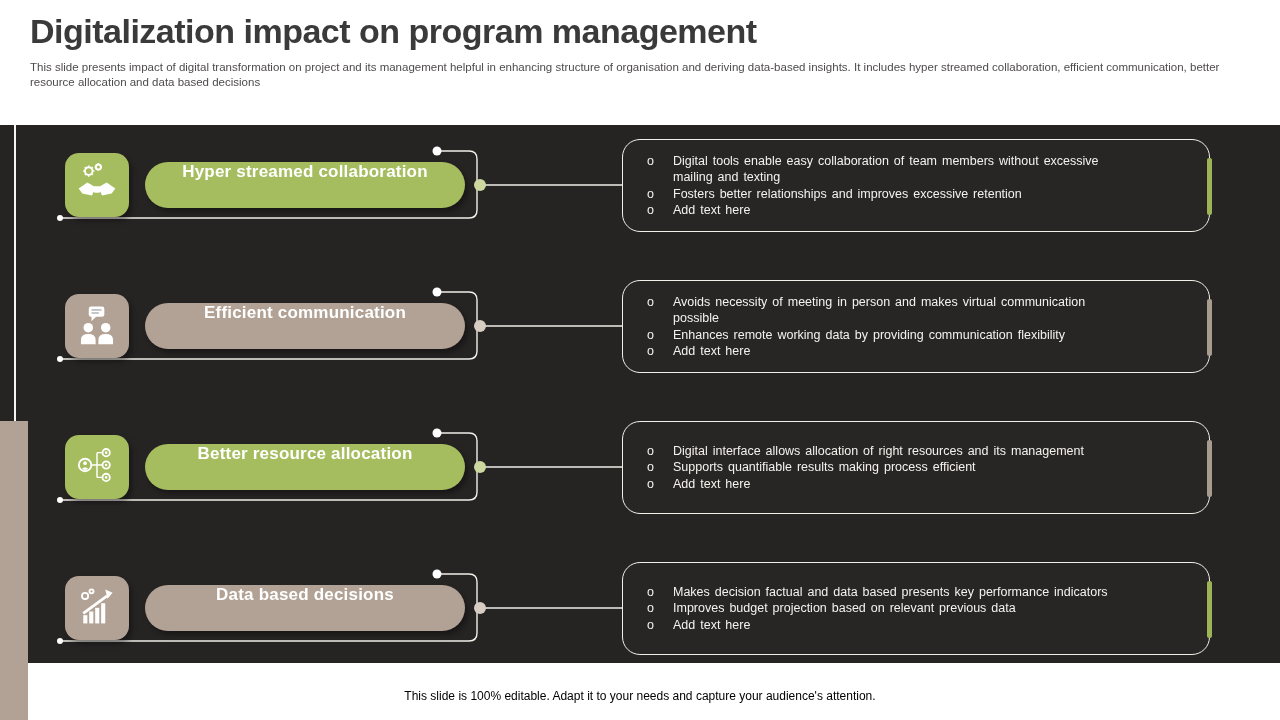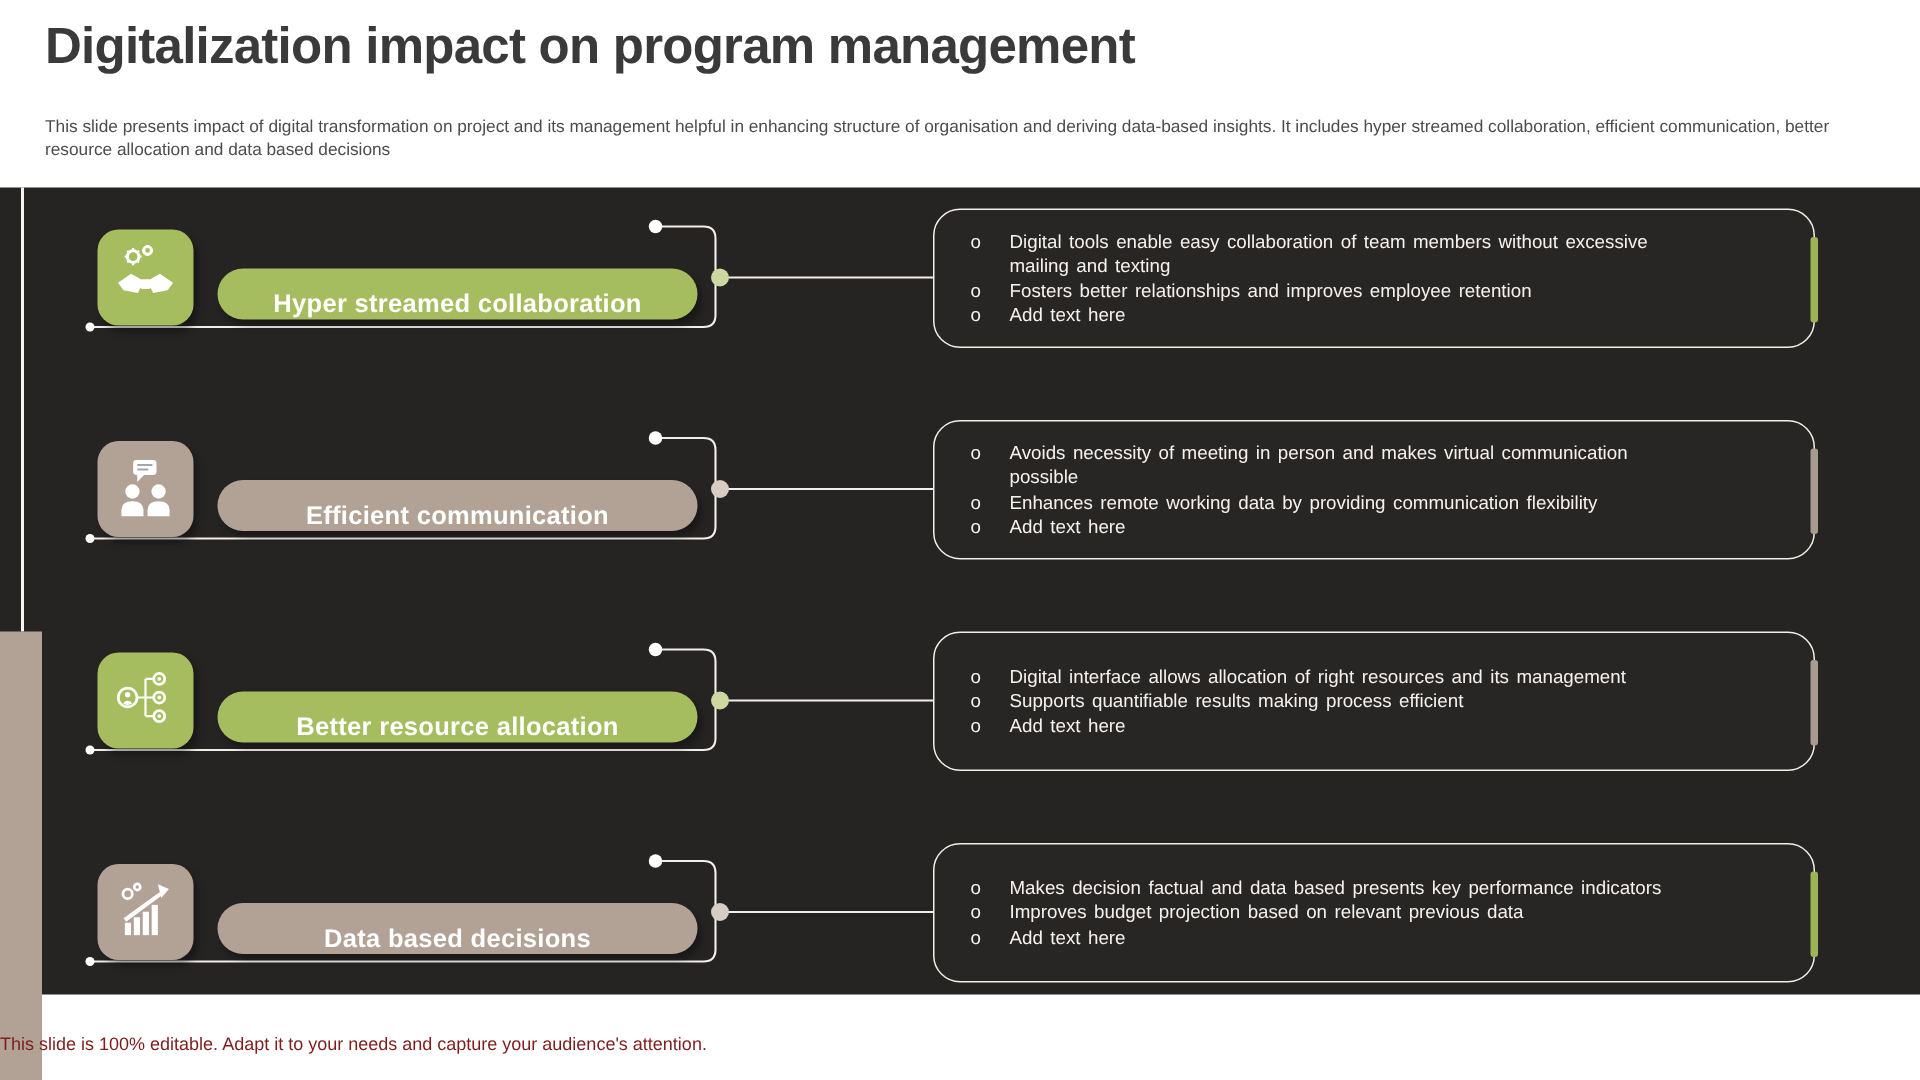--- a/index.html
+++ b/index.html
@@ -11,39 +11,39 @@
     --green-light:#ccd8a0; --tan-light:#d8cdc2;
     --accent-green:#9cb456; --accent-tan:#a99c8f;
     --dark:#262323; --line:#f2efe9;
   }
 
   .slide { position:absolute; inset:0; }
 
   
   .header { position:absolute; left:30px; top:12px; right:25px; }
   .title { font-size:34px; font-weight:700; color:#3b3a3a; letter-spacing:-0.5px; }
-  .subtitle { margin-top:27px; font-size:11.5px; line-height:15px; color:#4e4b4b; }
+  .subtitle { margin-top:9px; font-size:11.5px; line-height:15px; color:#4e4b4b; }
 
   
   .dark-panel { position:absolute; left:0; top:125px; width:1280px; height:538px; background:var(--dark); }
   .white-vline { position:absolute; left:14px; top:125px; width:2px; height:296px; background:#f7f5f1; }
   .tan-column { position:absolute; left:0; top:421px; width:28px; height:299px; background:var(--tan); }
 
   
   .row { position:absolute; left:0; width:1280px; height:93px; }
 
   .tile { position:absolute; left:65px; top:14px; width:64px; height:64px; border-radius:14px;
           display:flex; align-items:center; justify-content:center;
           box-shadow:3px 4px 5px rgba(0,0,0,.35); }
   .theme-green .tile { background:var(--green); }
   .theme-tan   .tile { background:var(--tan); }
   .tile svg { width:44px; height:44px; }
 
-  .pill { position:absolute; left:145px; top:40px; width:320px; height:34px; border-radius:23px;
-          display:flex; align-items:flex-end; justify-content:center;
+  .pill { position:absolute; left:145px; top:23px; width:320px; height:46px; border-radius:23px;
+          display:flex; align-items:flex-start; justify-content:center;
           box-shadow:3px 4px 5px rgba(0,0,0,.35); }
   .theme-green .pill { background:var(--green); }
   .theme-tan   .pill { background:var(--tan); }
   .pill-label { color:#fff; font-size:17px; font-weight:700; letter-spacing:.2px; }
 
   .bracket { position:absolute; left:50px; top:0; width:575px; height:93px; overflow:visible; }
   .bracket path, .bracket line { stroke:var(--line); stroke-width:1.4; fill:none; }
   .bracket .dot-top, .bracket .dot-left { fill:#ffffff; stroke:none; }
   .theme-green .dot-mid { fill:var(--green-light); stroke:none; }
   .theme-tan   .dot-mid { fill:var(--tan-light); stroke:none; }
@@ -52,22 +52,22 @@
             border:1.4px solid var(--line); border-radius:18px; background:#282525;
             display:flex; align-items:center; }
   .bullets { list-style:none; padding:0 100px 0 24px; }
   .bullets li { font-size:12.5px; line-height:16.5px; color:#f5f2ee; word-spacing:1.5px; display:flex; }
   .bullets li .marker { display:inline-block; width:26px; flex:0 0 26px; }
   .accent { position:absolute; right:-3px; top:18px; width:5px; height:57px; border-radius:2px; }
   .accent-green { background:var(--accent-green); }
   .accent-tan   { background:var(--accent-tan); }
 
   
-  .footer { position:absolute; left:0; top:689px; width:1280px; text-align:left;
-            font-size:12px; color:#7f1d1d; }
+  .footer { position:absolute; left:0; top:689px; width:1280px; text-align:center;
+            font-size:12px; color:#000000; }
   .ic-stroke { stroke:#fff; fill:none; }
   .ic-fill { fill:#fff; stroke:none; }
   .bubble-lines { stroke:rgba(0,0,0,.35); stroke-width:1.4; }
 </style>
 </head>
 <body>
 
 <div class="slide">
 
   <div class="header">
@@ -109,21 +109,21 @@
       <span class="pill-label">Hyper streamed collaboration</span>
     </div>
     <div class="detail">
       <ul class="bullets">
             <li>
               <span class="marker">o</span>
               <span>Digital tools enable easy collaboration of team members without excessive mailing and texting</span>
             </li>
             <li>
               <span class="marker">o</span>
-              <span>Fosters better relationships and improves employee retention</span>
+              <span>Fosters better relationships and improves excessive retention</span>
             </li>
             <li>
               <span class="marker">o</span>
               <span>Add text here</span>
             </li>
           </ul>
       <div class="accent accent-green"></div>
     </div>
   </div>
 

